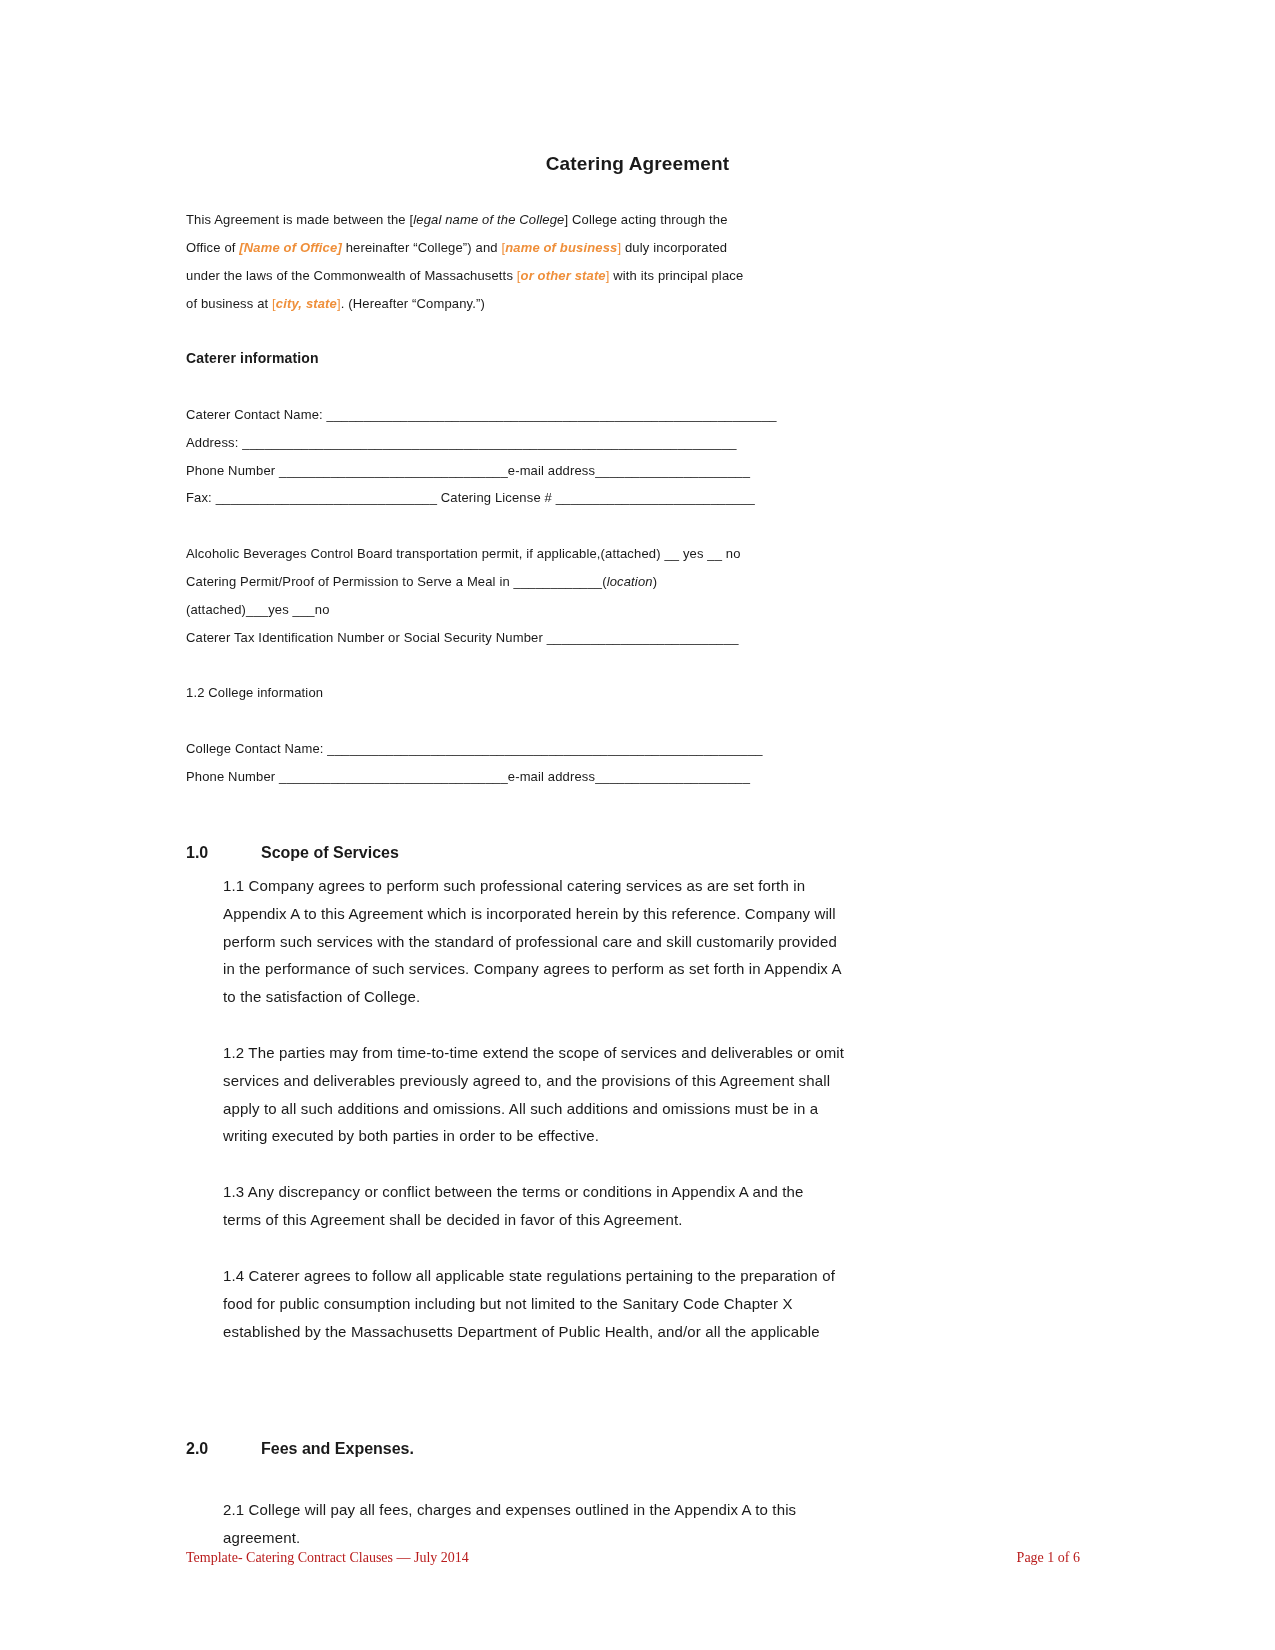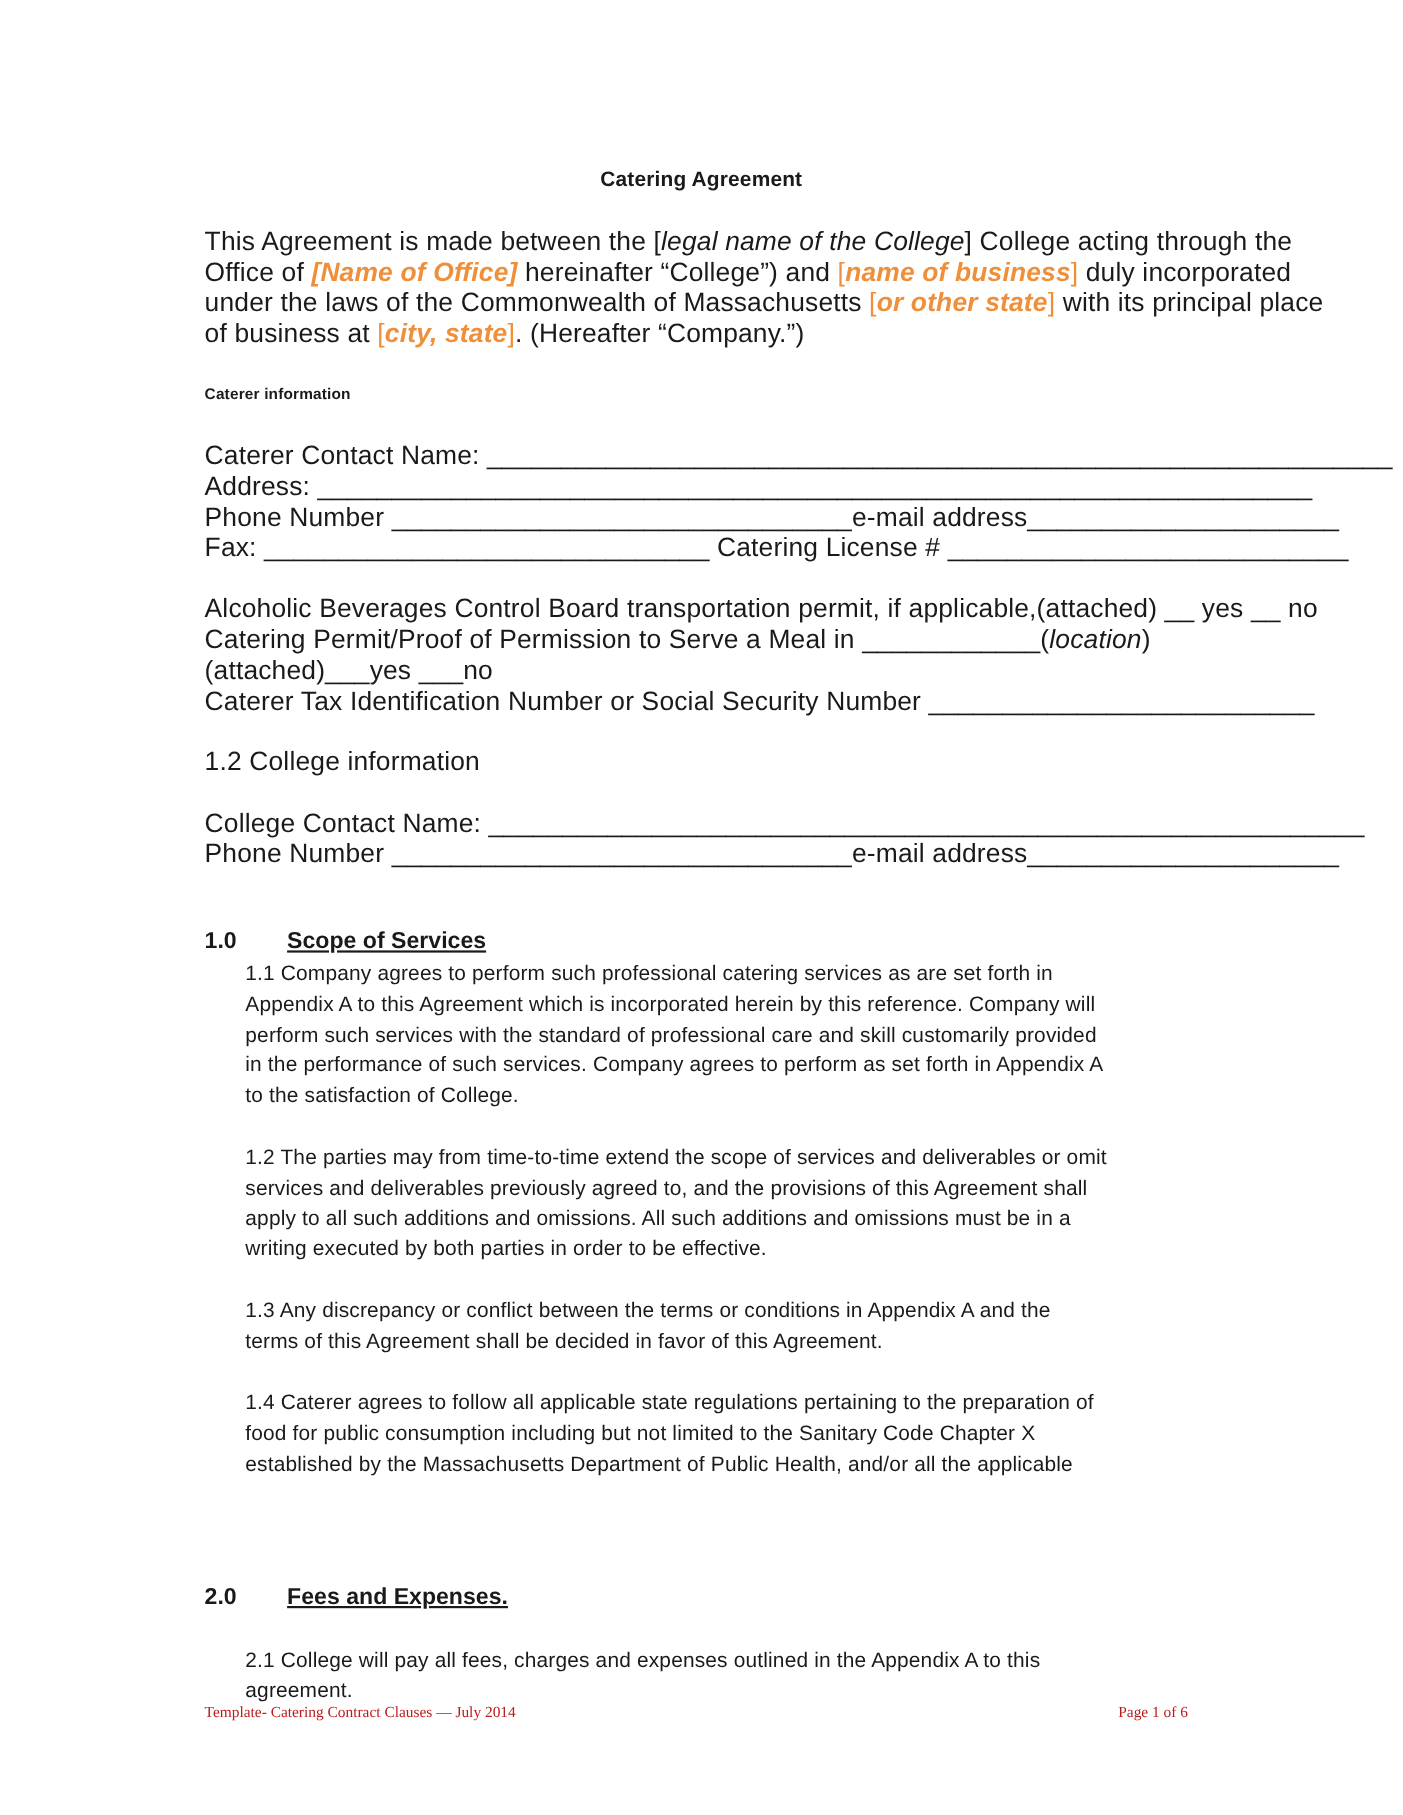--- a/index.html
+++ b/index.html
@@ -1,28 +1,28 @@
 <!DOCTYPE html>
 <html><head>
 <meta charset="utf-8">
 <style>
   html,body{margin:0;padding:0;background:#fff;}
   body{width:1275px;height:1650px;position:relative;overflow:hidden;color:#1a1a1a;
        font-family:"Liberation Sans",sans-serif;}
   .page{position:absolute;left:0;top:0;width:1275px;height:1650px;}
-  .t{position:absolute;white-space:nowrap;font-size:24px;letter-spacing:0.15px;line-height:27.7px;}
+  .t{position:absolute;white-space:nowrap;font-size:13px;letter-spacing:0.15px;line-height:27.7px;}
   .title{left:0;width:1275px;text-align:center;top:150px;font-weight:bold;font-size:19px;}
   .bold{font-weight:bold;}
   .phb{color:#ef8f3a;font-style:italic;font-weight:bold;}
   .bk{color:#ef8f3a;}
   .it{font-style:italic;}
-  .para{position:absolute;font-size:19px;line-height:27.8px;letter-spacing:0.15px;}
+  .para{position:absolute;font-size:15px;line-height:27.8px;letter-spacing:0.15px;}
   .l{left:186px;}
   .ind{left:223px;width:870px;}
-  .sechead{position:absolute;left:186px;font-weight:bold;font-size:21px;text-decoration:underline;}
+  .sechead{position:absolute;left:186px;font-weight:bold;font-size:16px;}
   .secnum{display:inline-block;width:75px;}
   .footer{position:absolute;top:1550px;font-family:"Liberation Serif",serif;font-size:14px;color:#b91c1c;}
 </style>
 </head>
 <body>
 
 <div class="page">
 
   <div class="t title">Catering Agreement</div>
 

